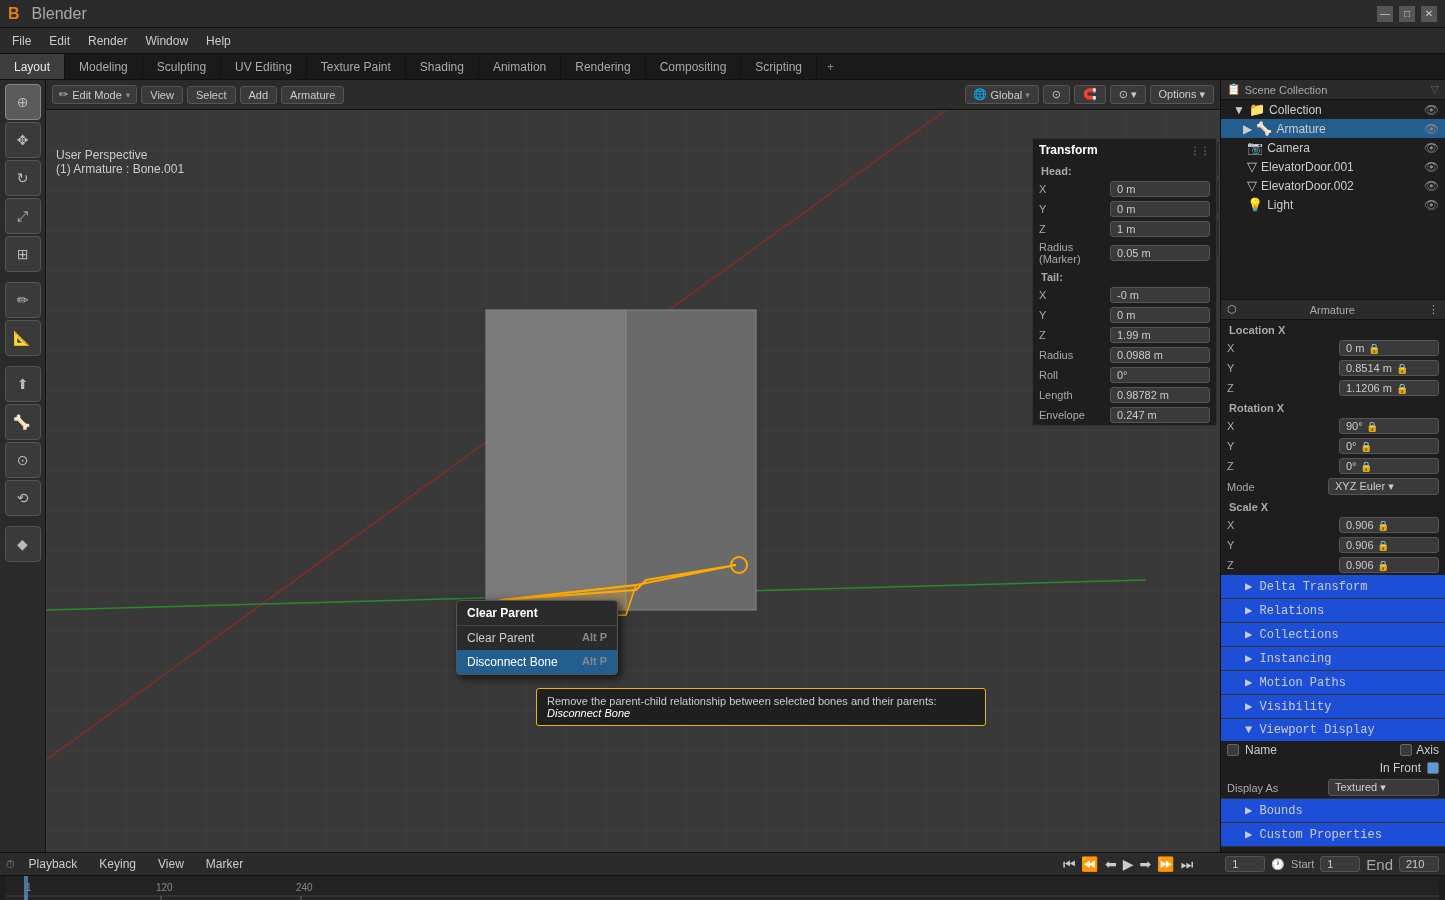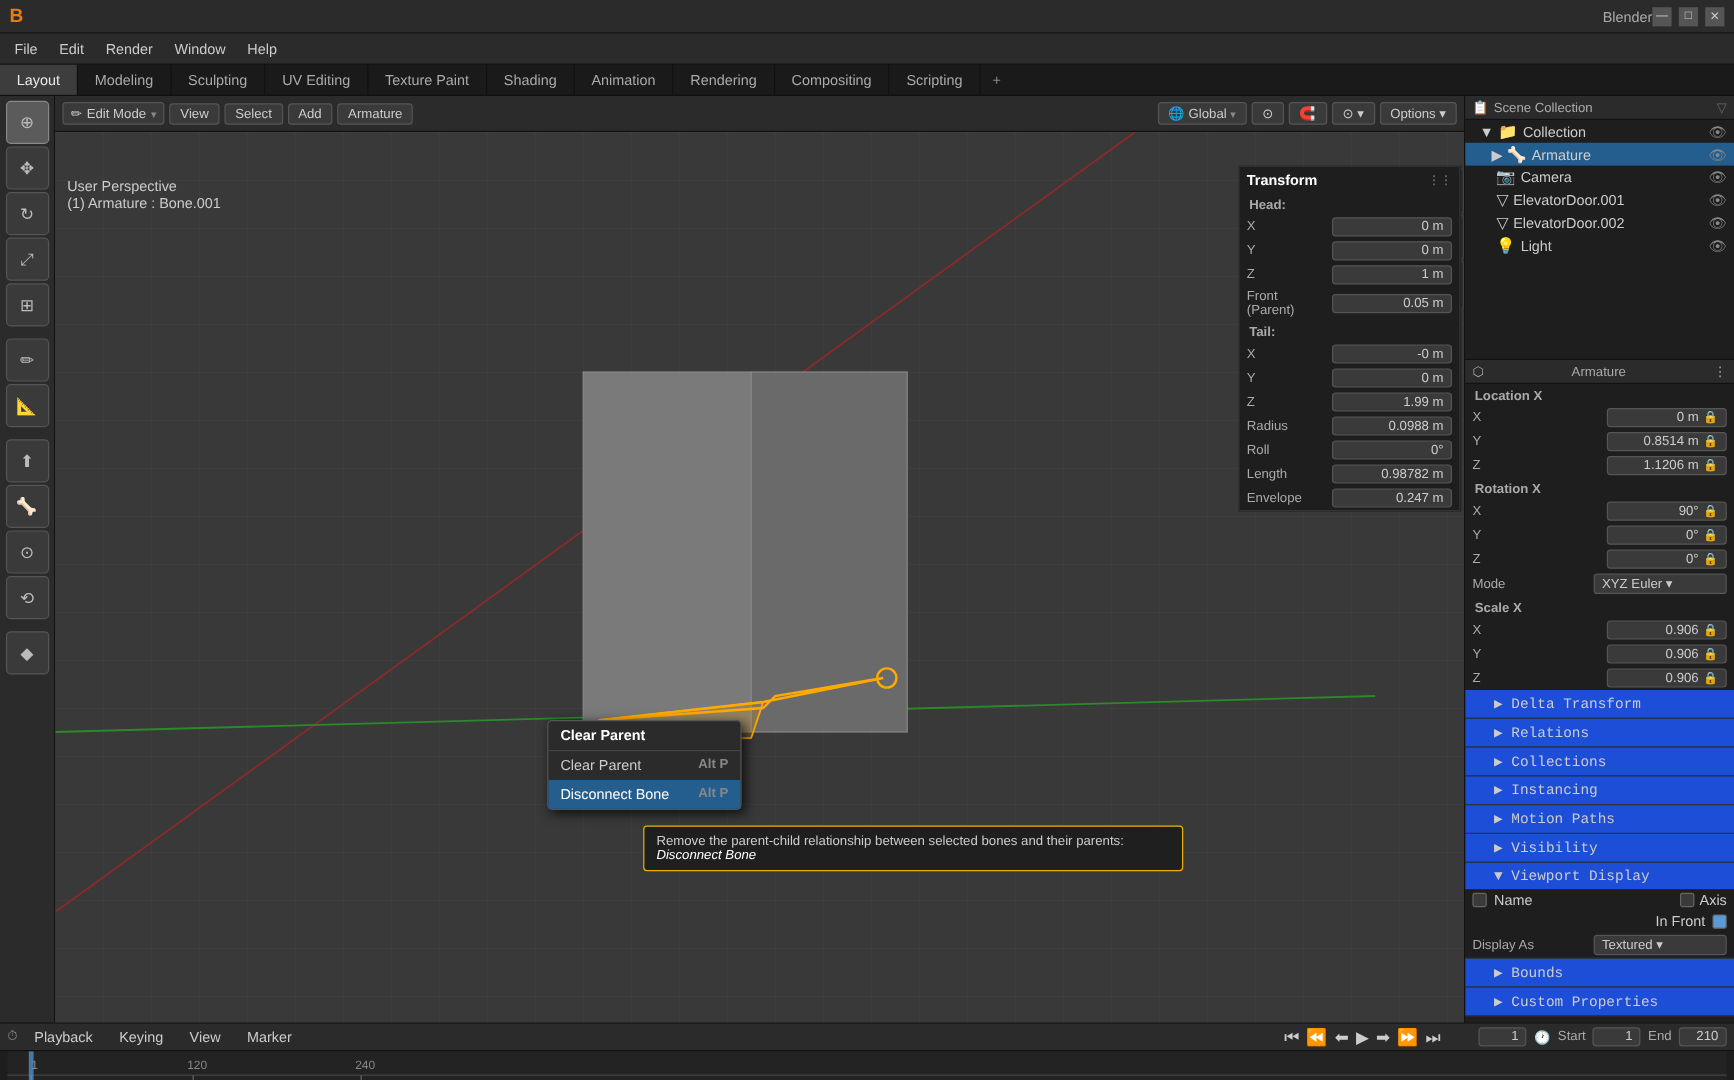--- a/index.html
+++ b/index.html
@@ -23,23 +23,23 @@
       border-bottom: 1px solid #111;
     }
     #titlebar .logo {
       color: #e87d0d;
       font-size: 16px;
       font-weight: bold;
       margin-right: 12px;
     }
     #titlebar .title-text {
       color: #aaa;
-      font-size: 12px;
+      font-size: 16px;
       flex: 1;
-      text-align: right;
+      text-align: left;
     }
     #titlebar .win-controls {
       display: flex;
       gap: 6px;
     }
     #titlebar .win-btn {
       width: 16px; height: 16px;
       background: #555;
       border: none;
       color: #ccc;
@@ -350,21 +350,21 @@
       background: #3a3a3a;
       border: 1px solid #555;
       border-radius: 3px;
       padding: 1px 6px;
       width: 100px;
       font-size: 11px;
       color: #ccc;
       text-align: right;
       display: flex;
       align-items: center;
-      justify-content: flex-end;
+      justify-content: flex-start;
       gap: 4px;
     }
     .prop-lock {
       color: #666;
       font-size: 10px;
     }
     .transform-title {
       font-weight: bold;
       color: #fff;
       padding: 4px 6px;
@@ -857,21 +857,21 @@
         <span>0 m</span>
       </div>
   </div>
   <div class="prop-row">
     <div class="prop-label">Z</div>
     <div class="prop-value">
         <span>1 m</span>
       </div>
   </div>
   <div class="prop-row">
-    <div class="prop-label">Front (Parent)</div>
+    <div class="prop-label">Radius (Marker)</div>
     <div class="prop-value">
         <span>0.05 m</span>
       </div>
   </div>
 
   <div class="section-label">Tail:</div>
   <div class="prop-row">
     <div class="prop-label">X</div>
     <div class="prop-value">
         <span>-0 m</span>
@@ -934,21 +934,21 @@
     <div style="width:20px;"></div>
 
     <div class="prop-value" style="width:40px;">
         <span>1</span>
       </div>
     <span style="font-size:11px; color:#888;">🕐</span>
     <span style="font-size:11px; color:#aaa;">Start</span>
     <div class="prop-value" style="width:40px;">
         <span>1</span>
       </div>
-    <span style="font-size:11px; color:#aaa;">End</span>
+    <span style="font-size:15px; color:#aaa;">End</span>
     <div class="prop-value" style="width:40px;">
         <span>210</span>
       </div>
   </div>
   <div id="timeline-body">
     <svg width="100%" height="26">
       <rect width="100%" height="100%" fill="#232323"></rect>
       <line x1="0" y1="20" x2="100%" y2="20" stroke="#444" stroke-width="1"></line>
 
       <text x="20" y="15" fill="#888" font-size="10">1</text>

